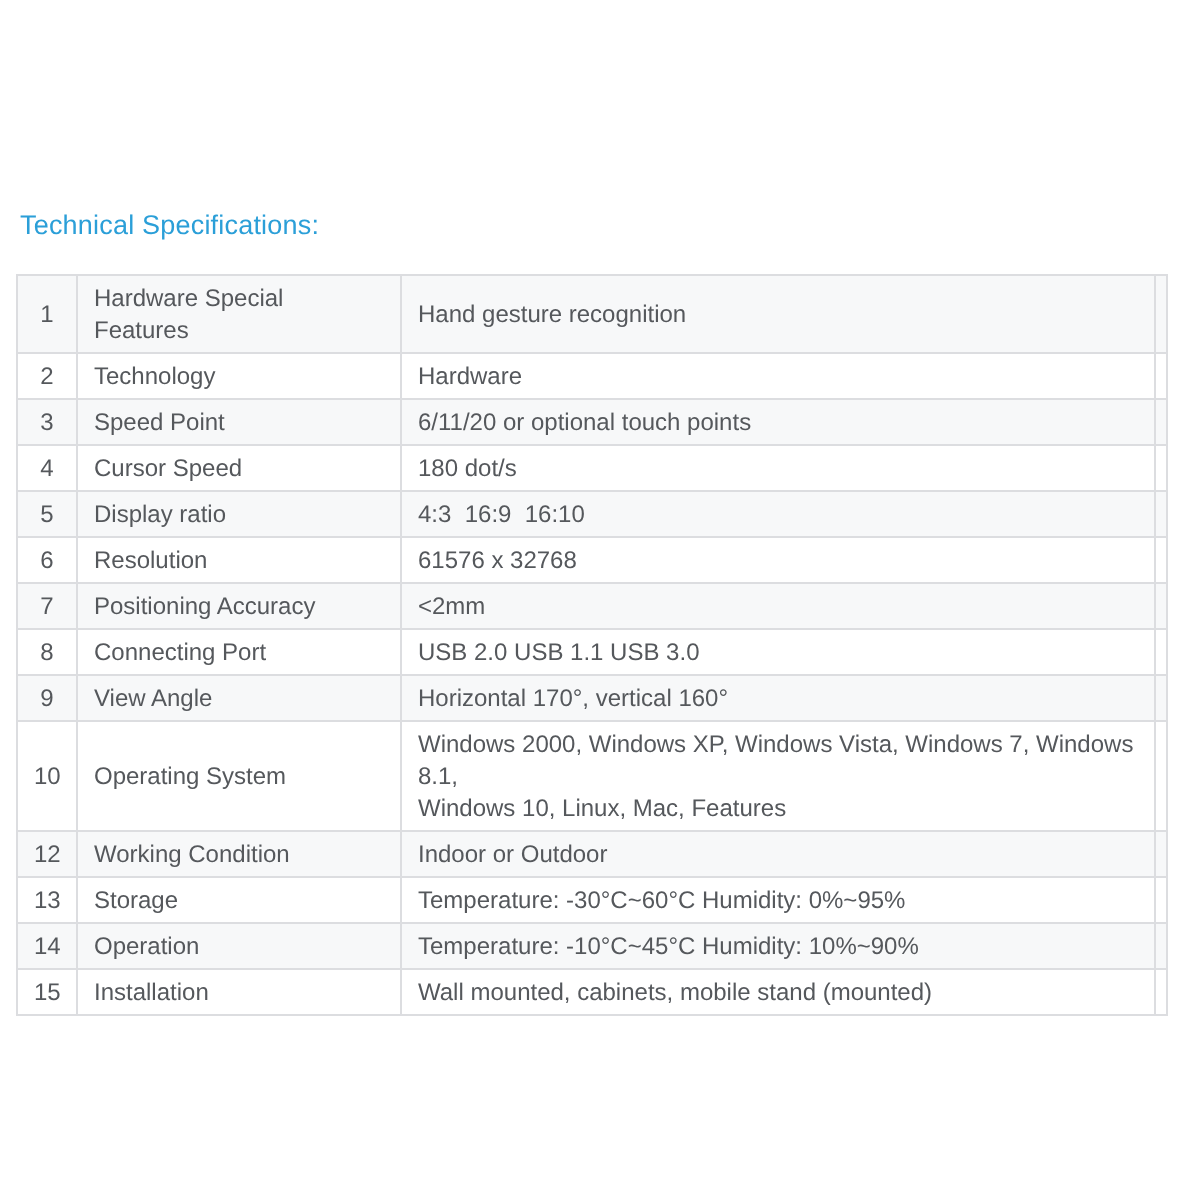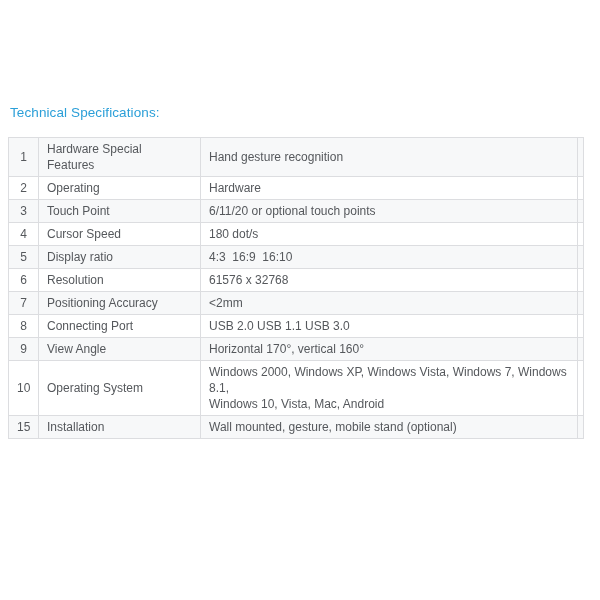--- a/index.html
+++ b/index.html
@@ -72,27 +72,27 @@
     </colgroup>
     <tbody id="spec-tbody">
         <tr>
           <td class="num">1</td>
           <td class="feature">Hardware Special Features</td>
           <td class="value">Hand gesture recognition</td>
           <td class="spacer"></td>
         </tr>
         <tr>
           <td class="num">2</td>
-          <td class="feature">Operating</td>
+          <td class="feature">Technology</td>
           <td class="value">Hardware</td>
           <td class="spacer"></td>
         </tr>
         <tr>
           <td class="num">3</td>
-          <td class="feature">Touch Point</td>
+          <td class="feature">Speed Point</td>
           <td class="value">6/11/20 or optional touch points</td>
           <td class="spacer"></td>
         </tr>
         <tr>
           <td class="num">4</td>
           <td class="feature">Cursor Speed</td>
           <td class="value">180 dot/s</td>
           <td class="spacer"></td>
         </tr>
         <tr>
@@ -122,24 +122,42 @@
         <tr>
           <td class="num">9</td>
           <td class="feature">View Angle</td>
           <td class="value">Horizontal 170°, vertical 160°</td>
           <td class="spacer"></td>
         </tr>
         <tr>
           <td class="num">10</td>
           <td class="feature">Operating System</td>
           <td class="value">Windows 2000, Windows XP, Windows Vista, Windows 7, Windows 8.1,
-Windows 10, Vista, Mac, Android</td>
+Windows 10, Linux, Mac, Features</td>
+          <td class="spacer"></td>
+        </tr>
+        <tr>
+          <td class="num">12</td>
+          <td class="feature">Working Condition</td>
+          <td class="value">Indoor or Outdoor</td>
+          <td class="spacer"></td>
+        </tr>
+        <tr>
+          <td class="num">13</td>
+          <td class="feature">Storage</td>
+          <td class="value">Temperature: -30°C~60°C Humidity: 0%~95%</td>
+          <td class="spacer"></td>
+        </tr>
+        <tr>
+          <td class="num">14</td>
+          <td class="feature">Operation</td>
+          <td class="value">Temperature: -10°C~45°C Humidity: 10%~90%</td>
           <td class="spacer"></td>
         </tr>
         <tr>
           <td class="num">15</td>
           <td class="feature">Installation</td>
-          <td class="value">Wall mounted, gesture, mobile stand (optional)</td>
+          <td class="value">Wall mounted, cabinets, mobile stand (mounted)</td>
           <td class="spacer"></td>
         </tr>
       </tbody>
   </table>
 </div>
 
 </body></html>

